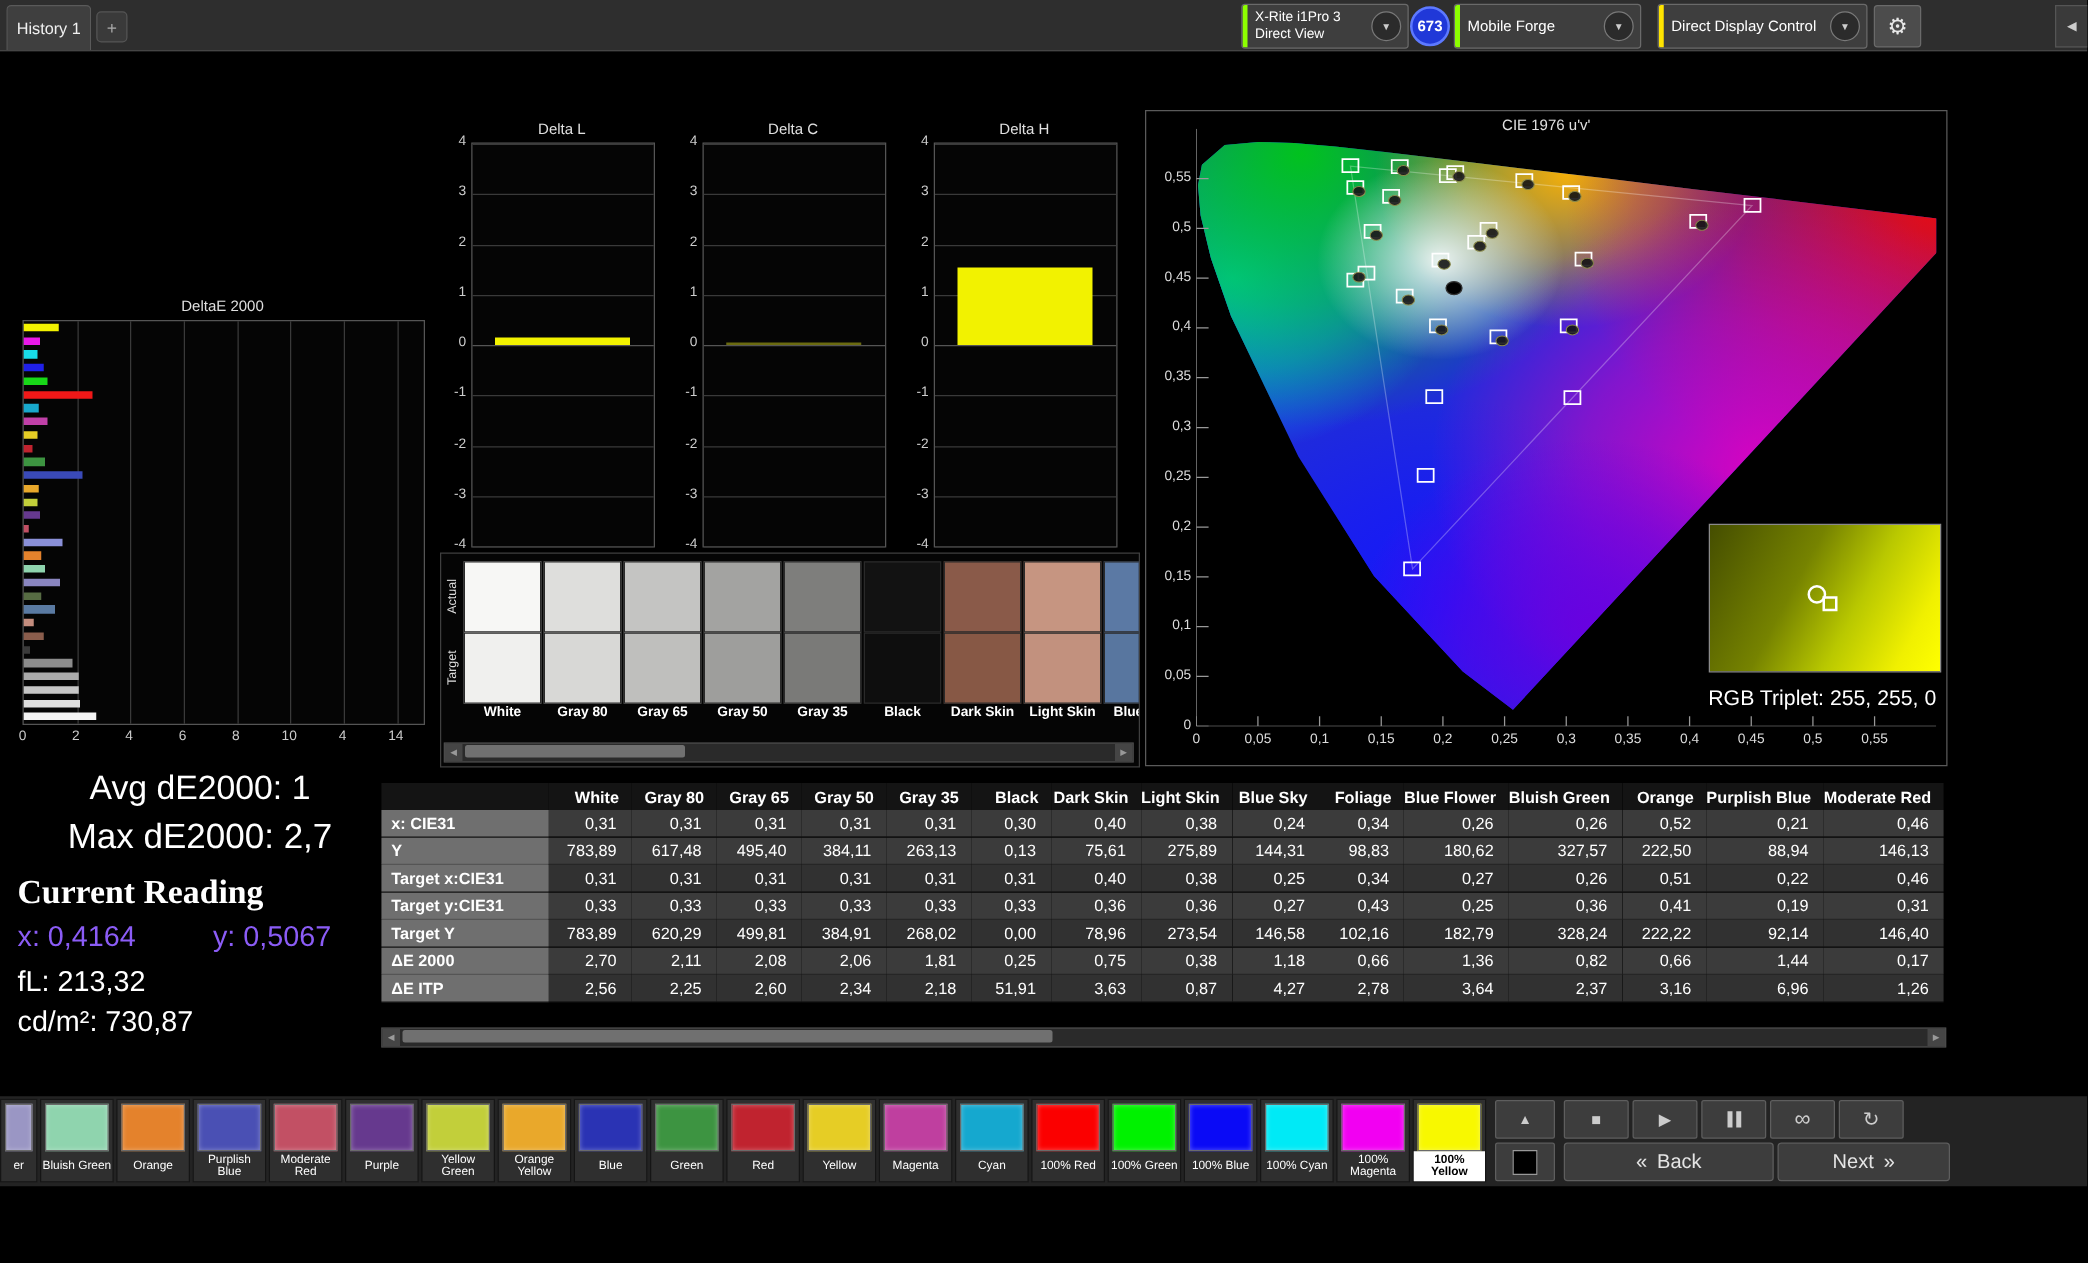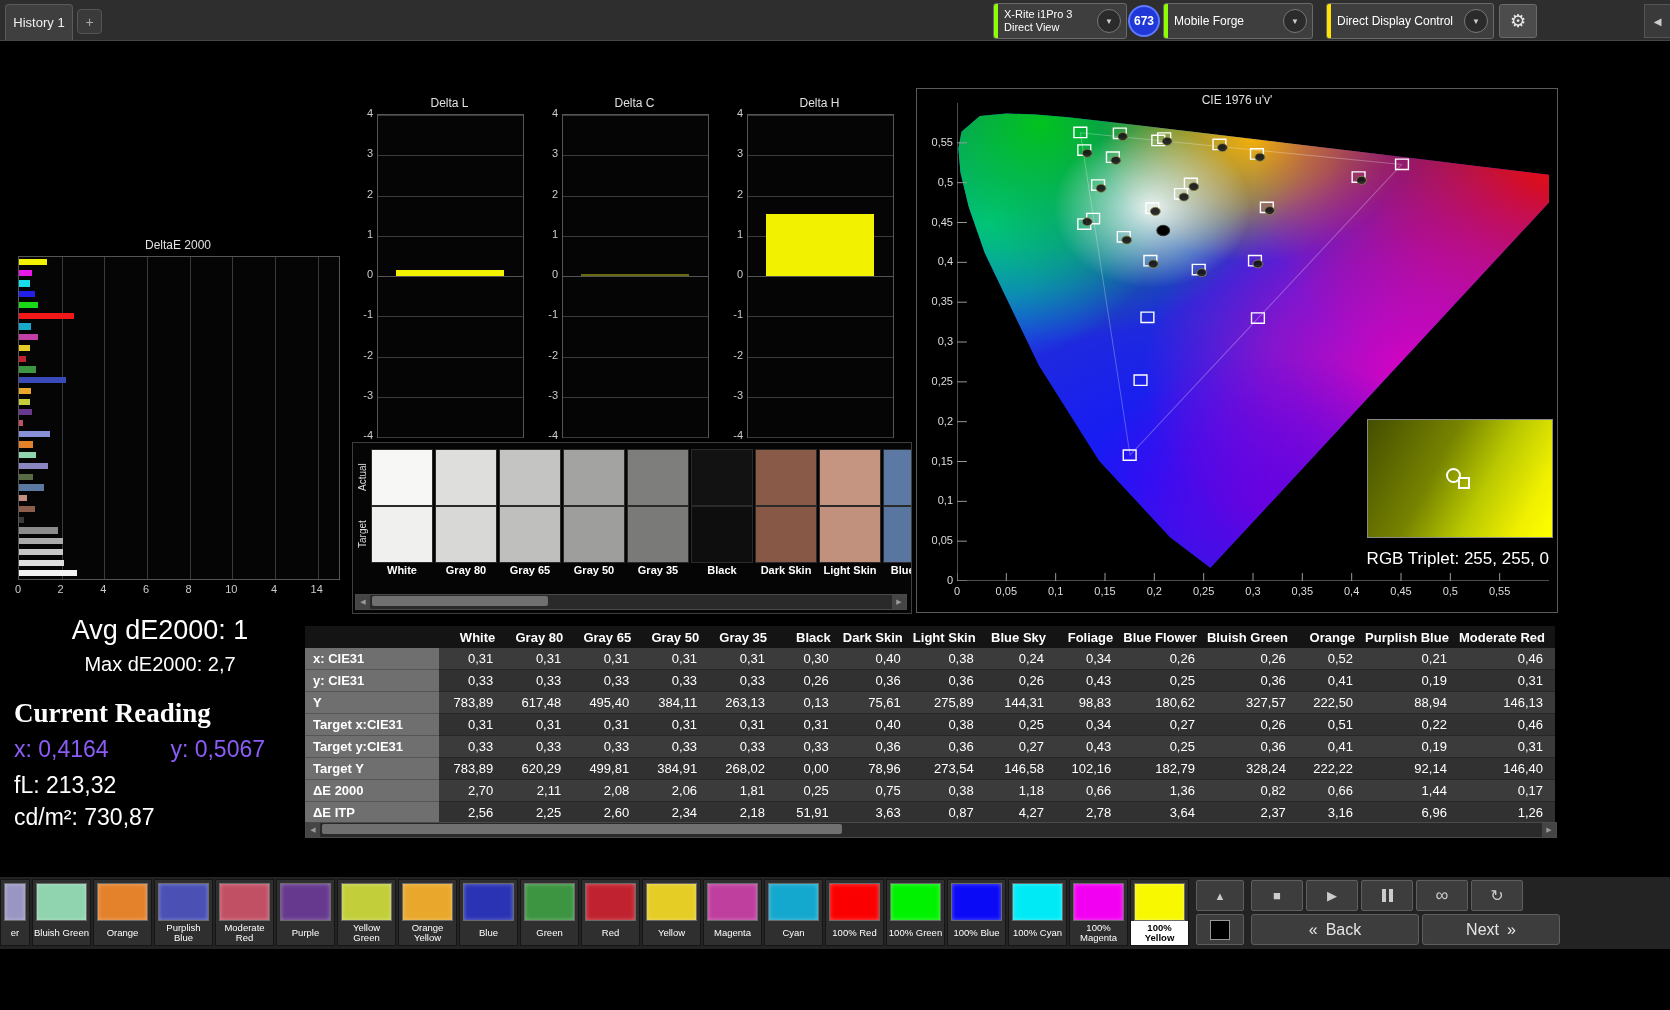--- a/index.html
+++ b/index.html
@@ -77,21 +77,21 @@
   .cie-ylab{position:absolute;left:2px;width:34px;text-align:right;font-size:11px;color:#ddd;}
   .cie-xlab{position:absolute;top:496px;width:34px;text-align:center;font-size:11px;color:#ddd;}
   .cie-inset{position:absolute;left:450px;top:330px;width:184px;height:117px;border:1px solid #8a8a8a;
       background:linear-gradient(118deg,#454e00 0%,#768300 38%,#b9c800 62%,#f0f000 85%,#ffff00 100%);}
   .inset-circle{position:absolute;left:78px;top:48px;width:11px;height:11px;border:2px solid #fff;border-radius:50%;}
   .inset-square{position:absolute;left:90px;top:57px;width:8px;height:8px;border:2px solid #fff;}
   .rgb-label{position:absolute;right:8px;top:460px;font-size:17px;color:#fff;}
 
   
   .stat-avg{position:absolute;left:30px;top:615px;width:260px;text-align:center;font-size:27px;color:#fff;}
-  .stat-max{position:absolute;left:30px;top:653px;width:260px;text-align:center;font-size:20px;color:#fff;}
+  .stat-max{position:absolute;left:30px;top:653px;width:260px;text-align:center;font-size:28px;color:#fff;}
   .stat-current{position:absolute;left:14px;top:698px;font-size:27px;font-weight:bold;color:#fff;font-family:Liberation Serif, serif;}
   .stat-xy{position:absolute;left:14px;top:736px;font-size:23px;color:#8b5cf6;}
   .stat-xy .xv{display:inline-block;width:150px;}
   .stat-fl{position:absolute;left:14px;top:772px;font-size:23px;color:#fff;}
   .stat-cd{position:absolute;left:14px;top:804px;font-size:23px;color:#fff;}
 
   
   .results{position:absolute;left:305px;top:626px;width:1250px;overflow:hidden;}
   .results table{border-collapse:collapse;table-layout:fixed;}
   .results th,.results td{height:21px;font-size:13px;color:#fff;overflow:hidden;white-space:nowrap;padding:0;}
@@ -571,38 +571,20 @@
             <td>0,40</td>
             <td>0,38</td>
             <td>0,24</td>
             <td>0,34</td>
             <td>0,26</td>
             <td>0,26</td>
             <td>0,52</td>
             <td>0,21</td>
             <td>0,46</td>
           </tr>
-          <tr class="even">
-            <th>y: CIE31</th>
-            <td>0,33</td>
-            <td>0,33</td>
-            <td>0,33</td>
-            <td>0,33</td>
-            <td>0,33</td>
-            <td>0,26</td>
-            <td>0,36</td>
-            <td>0,36</td>
-            <td>0,26</td>
-            <td>0,43</td>
-            <td>0,25</td>
-            <td>0,36</td>
-            <td>0,41</td>
-            <td>0,19</td>
-            <td>0,31</td>
-          </tr>
           <tr class="odd">
             <th>Y</th>
             <td>783,89</td>
             <td>617,48</td>
             <td>495,40</td>
             <td>384,11</td>
             <td>263,13</td>
             <td>0,13</td>
             <td>75,61</td>
             <td>275,89</td>

